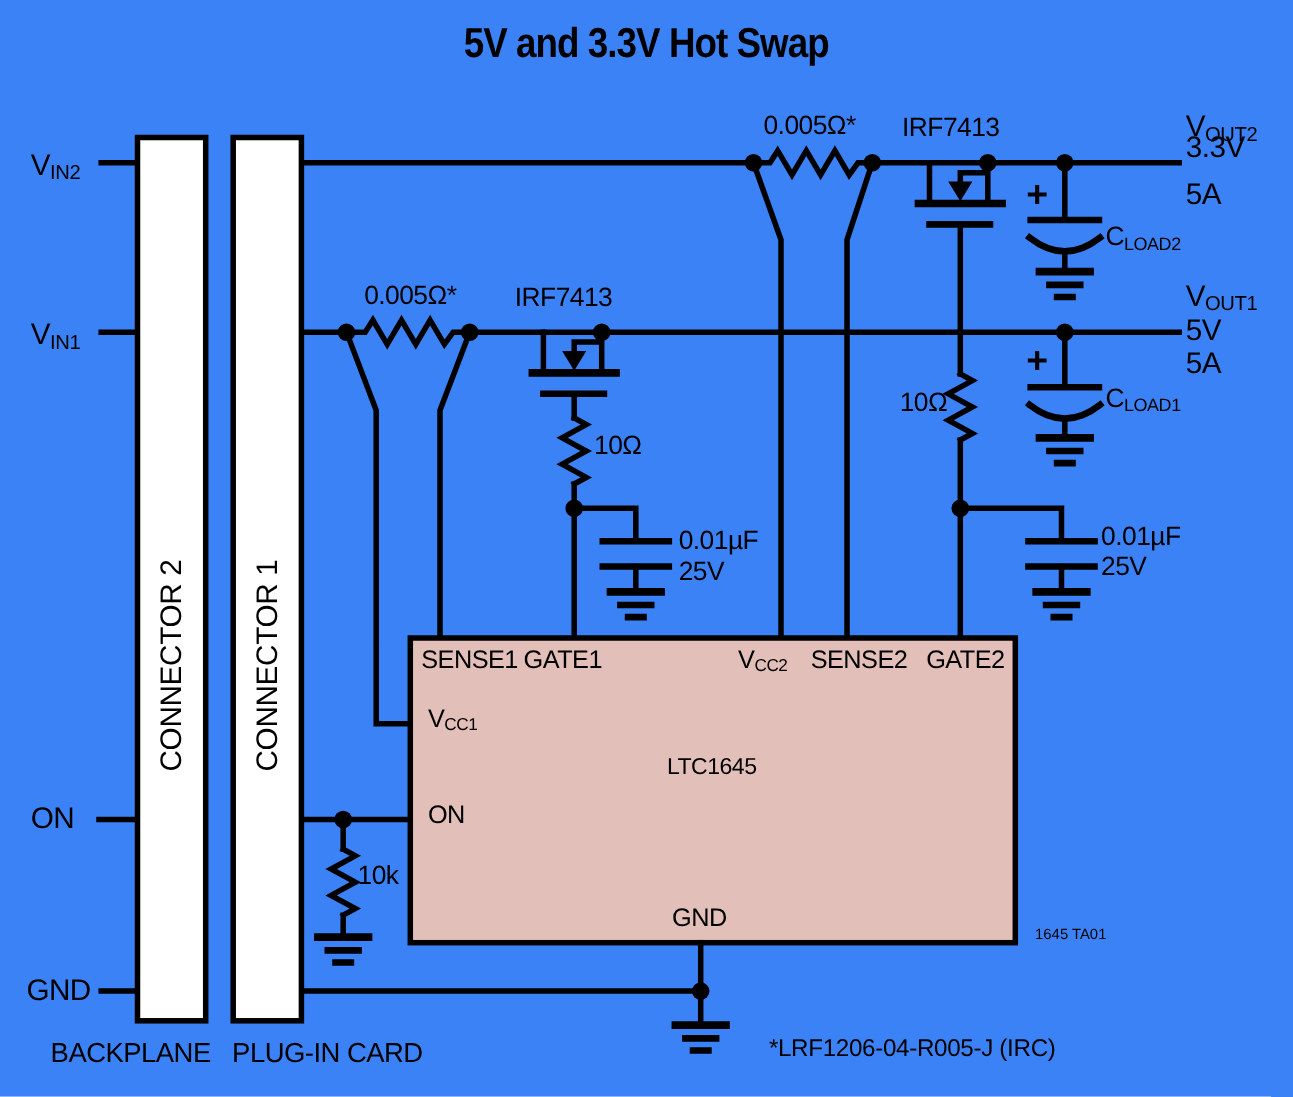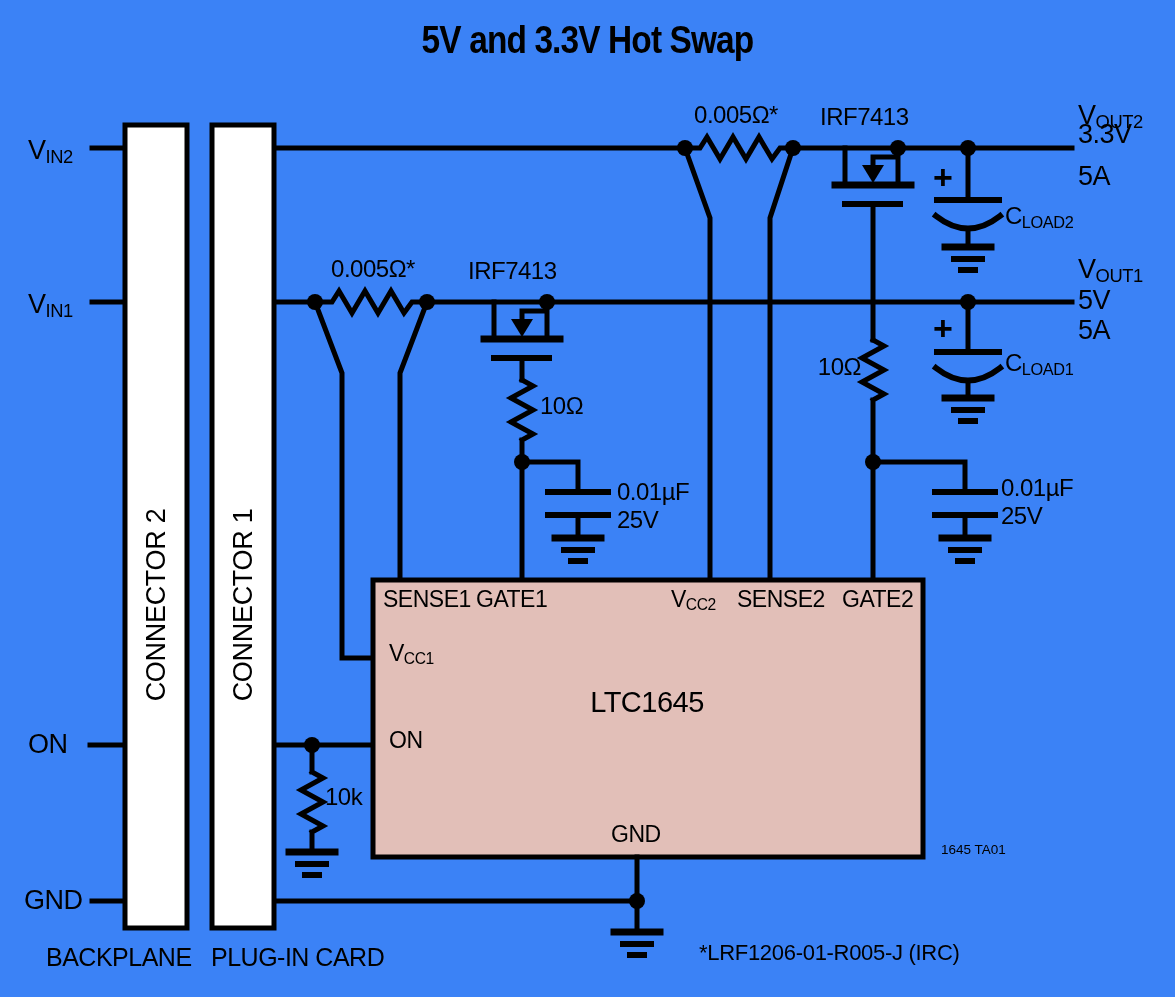--- a/index.html
+++ b/index.html
@@ -202,18 +202,18 @@
   <div class="t big" style="left:1078px;top:316px;">5A</div>
 
   <div class="t pin" style="left:383px;top:587px;">SENSE1</div>
   <div class="t pin" style="left:476px;top:587px;">GATE1</div>
   <div class="t pin" style="left:671px;top:587px;"><span>V</span><span class="sub">CC2</span></div>
   <div class="t pin" style="left:737px;top:587px;">SENSE2</div>
   <div class="t pin" style="left:842px;top:587px;">GATE2</div>
   <div class="t pin" style="left:389px;top:641px;"><span>V</span><span class="sub">CC1</span></div>
   <div class="t pin" style="left:389px;top:728px;">ON</div>
   <div class="t pin" style="left:611px;top:822px;">GND</div>
-  <div class="t ctr" style="left:547px;top:687px;width:200px;font-size:29px;">LTC1645</div>
+  <div class="t ctr" style="left:547px;top:687px;width:200px;font-size:21px;">LTC1645</div>
 
   <div class="t tiny" style="left:929px;top:843px;">1645 TA01</div>
-  <div class="t foot" style="left:699px;top:941px;">*LRF1206-01-R005-J (IRC)</div>
+  <div class="t foot" style="left:699px;top:941px;">*LRF1206-04-R005-J (IRC)</div>
 
 </div>
 
 </body></html>

